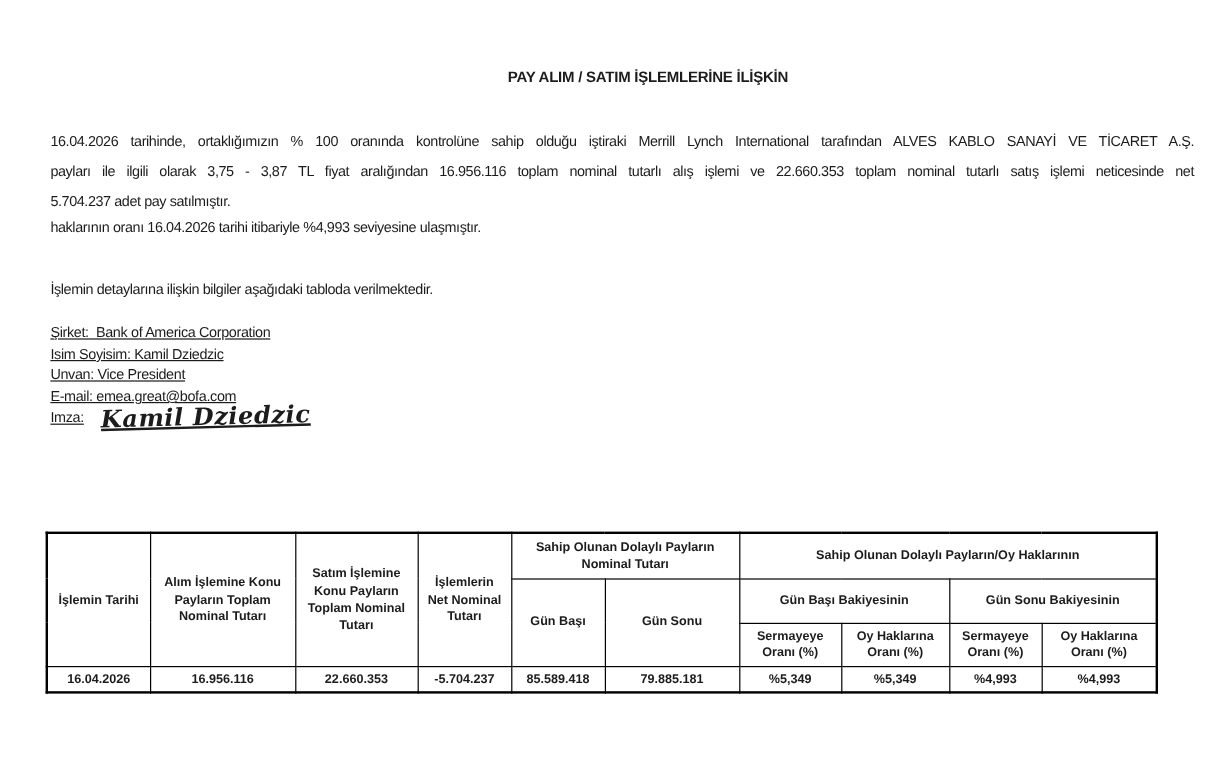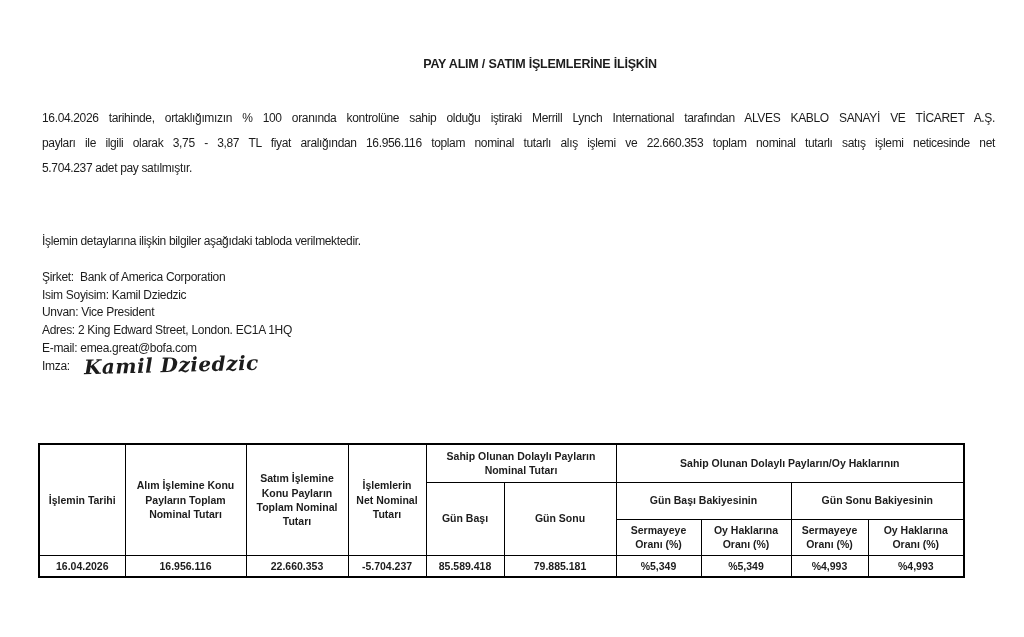--- a/index.html
+++ b/index.html
@@ -38,20 +38,21 @@
   .jline { text-align: justify; text-align-last: justify; }
   .jline-last { text-align: right; text-align-last: left; }
   .contact-block {
     position: absolute;
     left: 42px;
     top: 269px;
     width: 600px;
     font-size: 12px;
     letter-spacing: -0.3px;
     line-height: 17.7px;
+    text-decoration: underline;
   }
   .contact-line { white-space: pre-wrap; }
   .imza-line { display: flex; align-items: flex-start; }
   .signature {
     font-family: "DejaVu Serif", serif;
     font-style: italic;
     font-weight: bold;
     font-size: 20px;
     margin-left: 14px;
     margin-top: -1px;
@@ -94,31 +95,31 @@
     <div>PAY ALIM / SATIM İŞLEMLERİNE İLİŞKİN</div>
   </div>
 
   <div class="para para-1">
     <div class="jline">16.04.2026 tarihinde, ortaklığımızın % 100 oranında kontrolüne sahip olduğu iştiraki Merrill Lynch International tarafından ALVES KABLO SANAYİ VE TİCARET A.Ş.</div>
     <div class="jline">payları ile ilgili olarak 3,75 - 3,87 TL fiyat aralığından 16.956.116 toplam nominal tutarlı alış işlemi ve 22.660.353 toplam nominal tutarlı satış işlemi neticesinde net</div>
     <div class="jline-last">5.704.237 adet pay satılmıştır.</div>
   </div>
 
   <div class="para para-2">
+    <div class="jline-last">haklarının oranı 16.04.2026 tarihi itibariyle %4,993 seviyesine ulaşmıştır.</div>
   </div>
 
   <div class="para para-3">
     <div class="jline-last">İşlemin detaylarına ilişkin bilgiler aşağıdaki tabloda verilmektedir.</div>
   </div>
 
   <div class="contact-block">
     <div class="contact-line">Şirket:  Bank of America Corporation</div>
     <div class="contact-line">Isim Soyisim: Kamil Dziedzic</div>
     <div class="contact-line">Unvan: Vice President</div>
-    <div class="contact-line">Adres: 2 King Edward Street, London. EC1A 1HQ</div>
     <div class="contact-line">E-mail: emea.great@bofa.com</div>
     <div class="contact-line imza-line">
       <span>Imza:</span>
       <span class="signature">Kamil Dziedzic</span>
     </div>
   </div>
 
   <table class="disclosure">
     <colgroup>
       <col style="width:86px">

